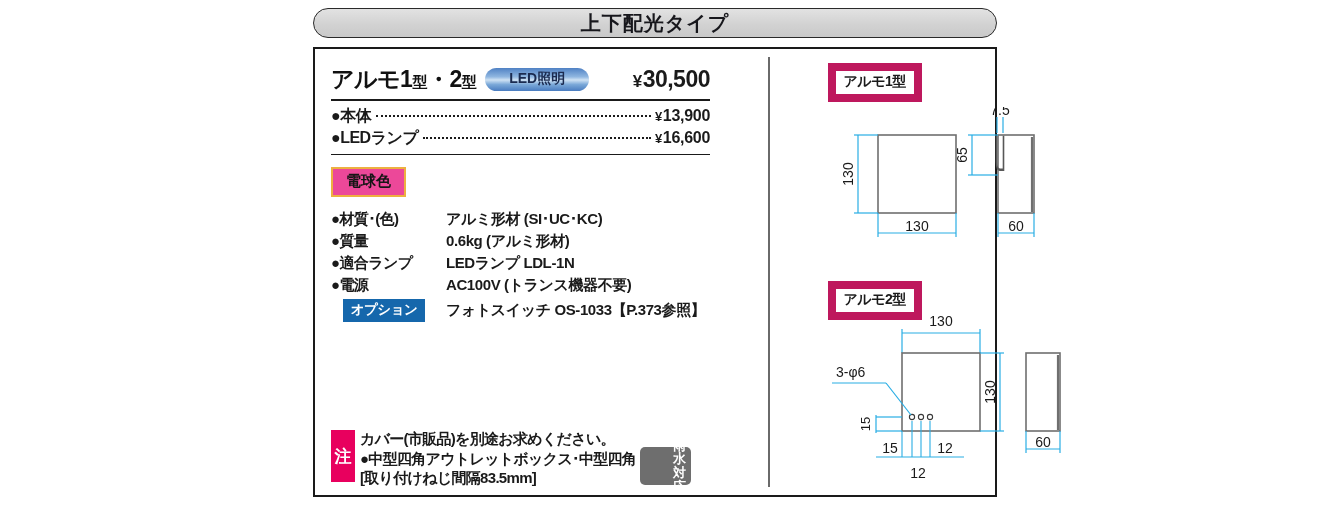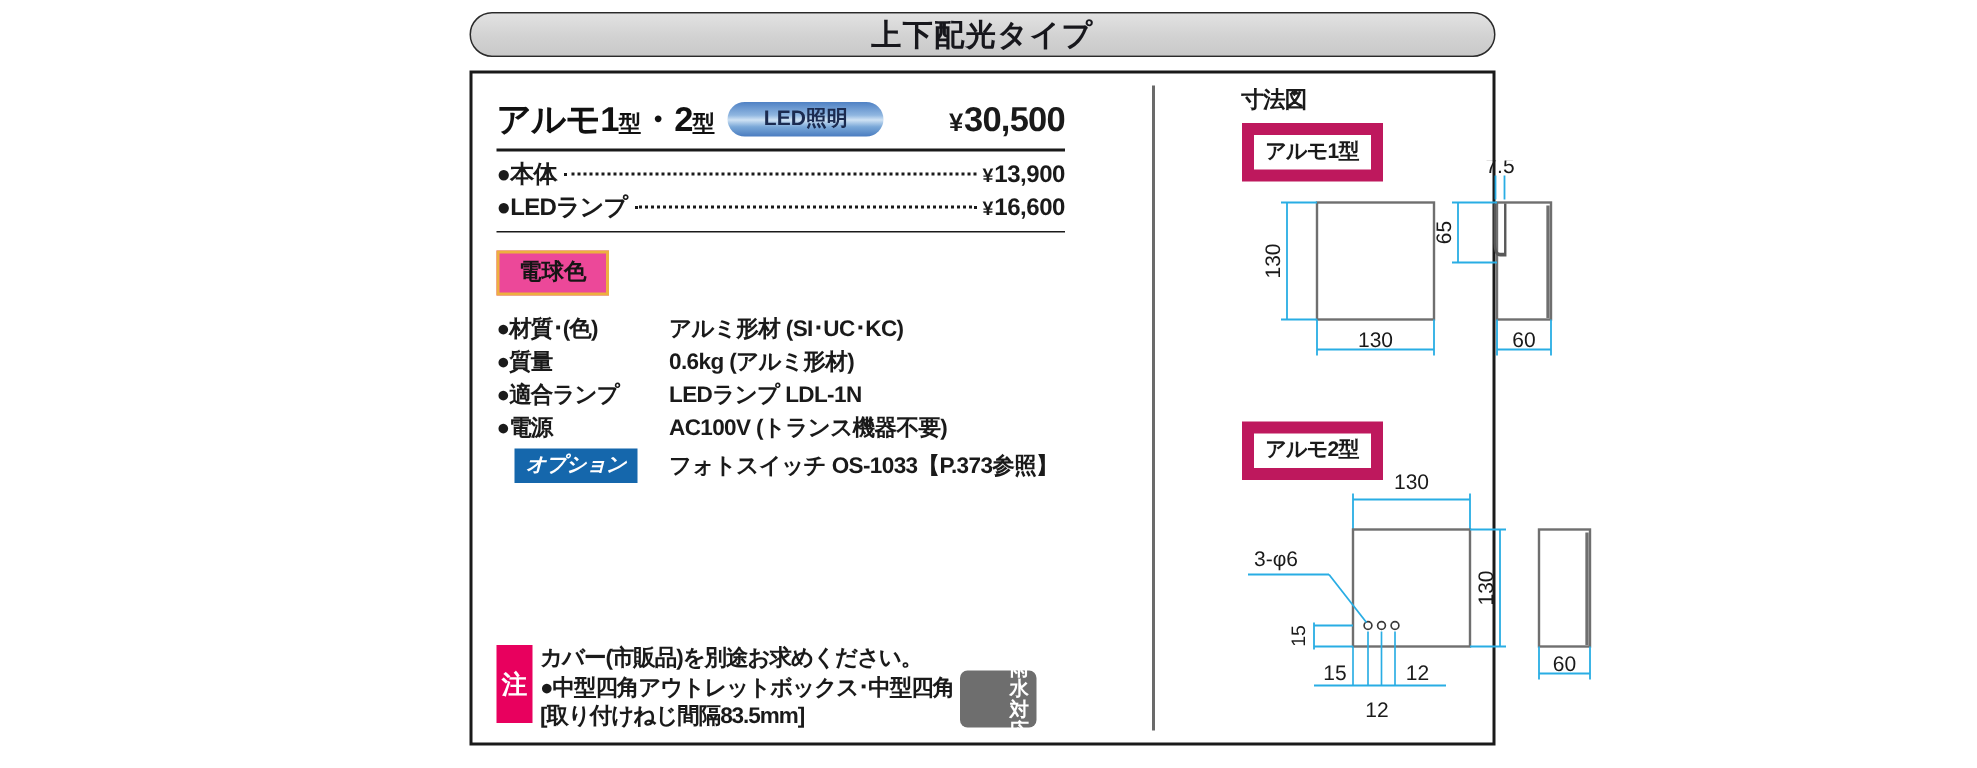--- a/index.html
+++ b/index.html
@@ -178,21 +178,20 @@
     text-align: center;
     background: #1567ac;
     color: #ffffff;
     font-size: 13.5px;
     font-weight: bold;
     padding: 2px 0 3px 0;
     letter-spacing: -0.5px;
     margin-left: 12px;
     flex-shrink: 0;
     box-sizing: border-box;
-    font-style: italic;
   }
   .spec-row.option { align-items: center; margin-top: 4px; }
   .spec-row.option .spec-val { margin-left: 21px; }
 
   
   .note-block {
     position: absolute;
     left: 16px;
     bottom: 8px;
     display: flex;
@@ -332,21 +331,20 @@
         <span>対応</span>
       </div>
     </div>
 
   </div>
 
   <div class="divider"></div>
 
   <div class="right-panel">
 
-    <div class="dim-caption">寸法図</div>
 
     <div style="margin-top:6px;">
       <span class="model-tag">アルモ1型</span>
     </div>
 
     <div class="drawing-area" style="left:6px; top:58px; width:250px; height:170px;">
       <svg class="draw-svg" width="250" height="170" viewBox="0 0 250 170">
 
         <rect x="58" y="28" width="78" height="78" fill="#ffffff" stroke="#6f6f6f" stroke-width="1.6"></rect>
 

